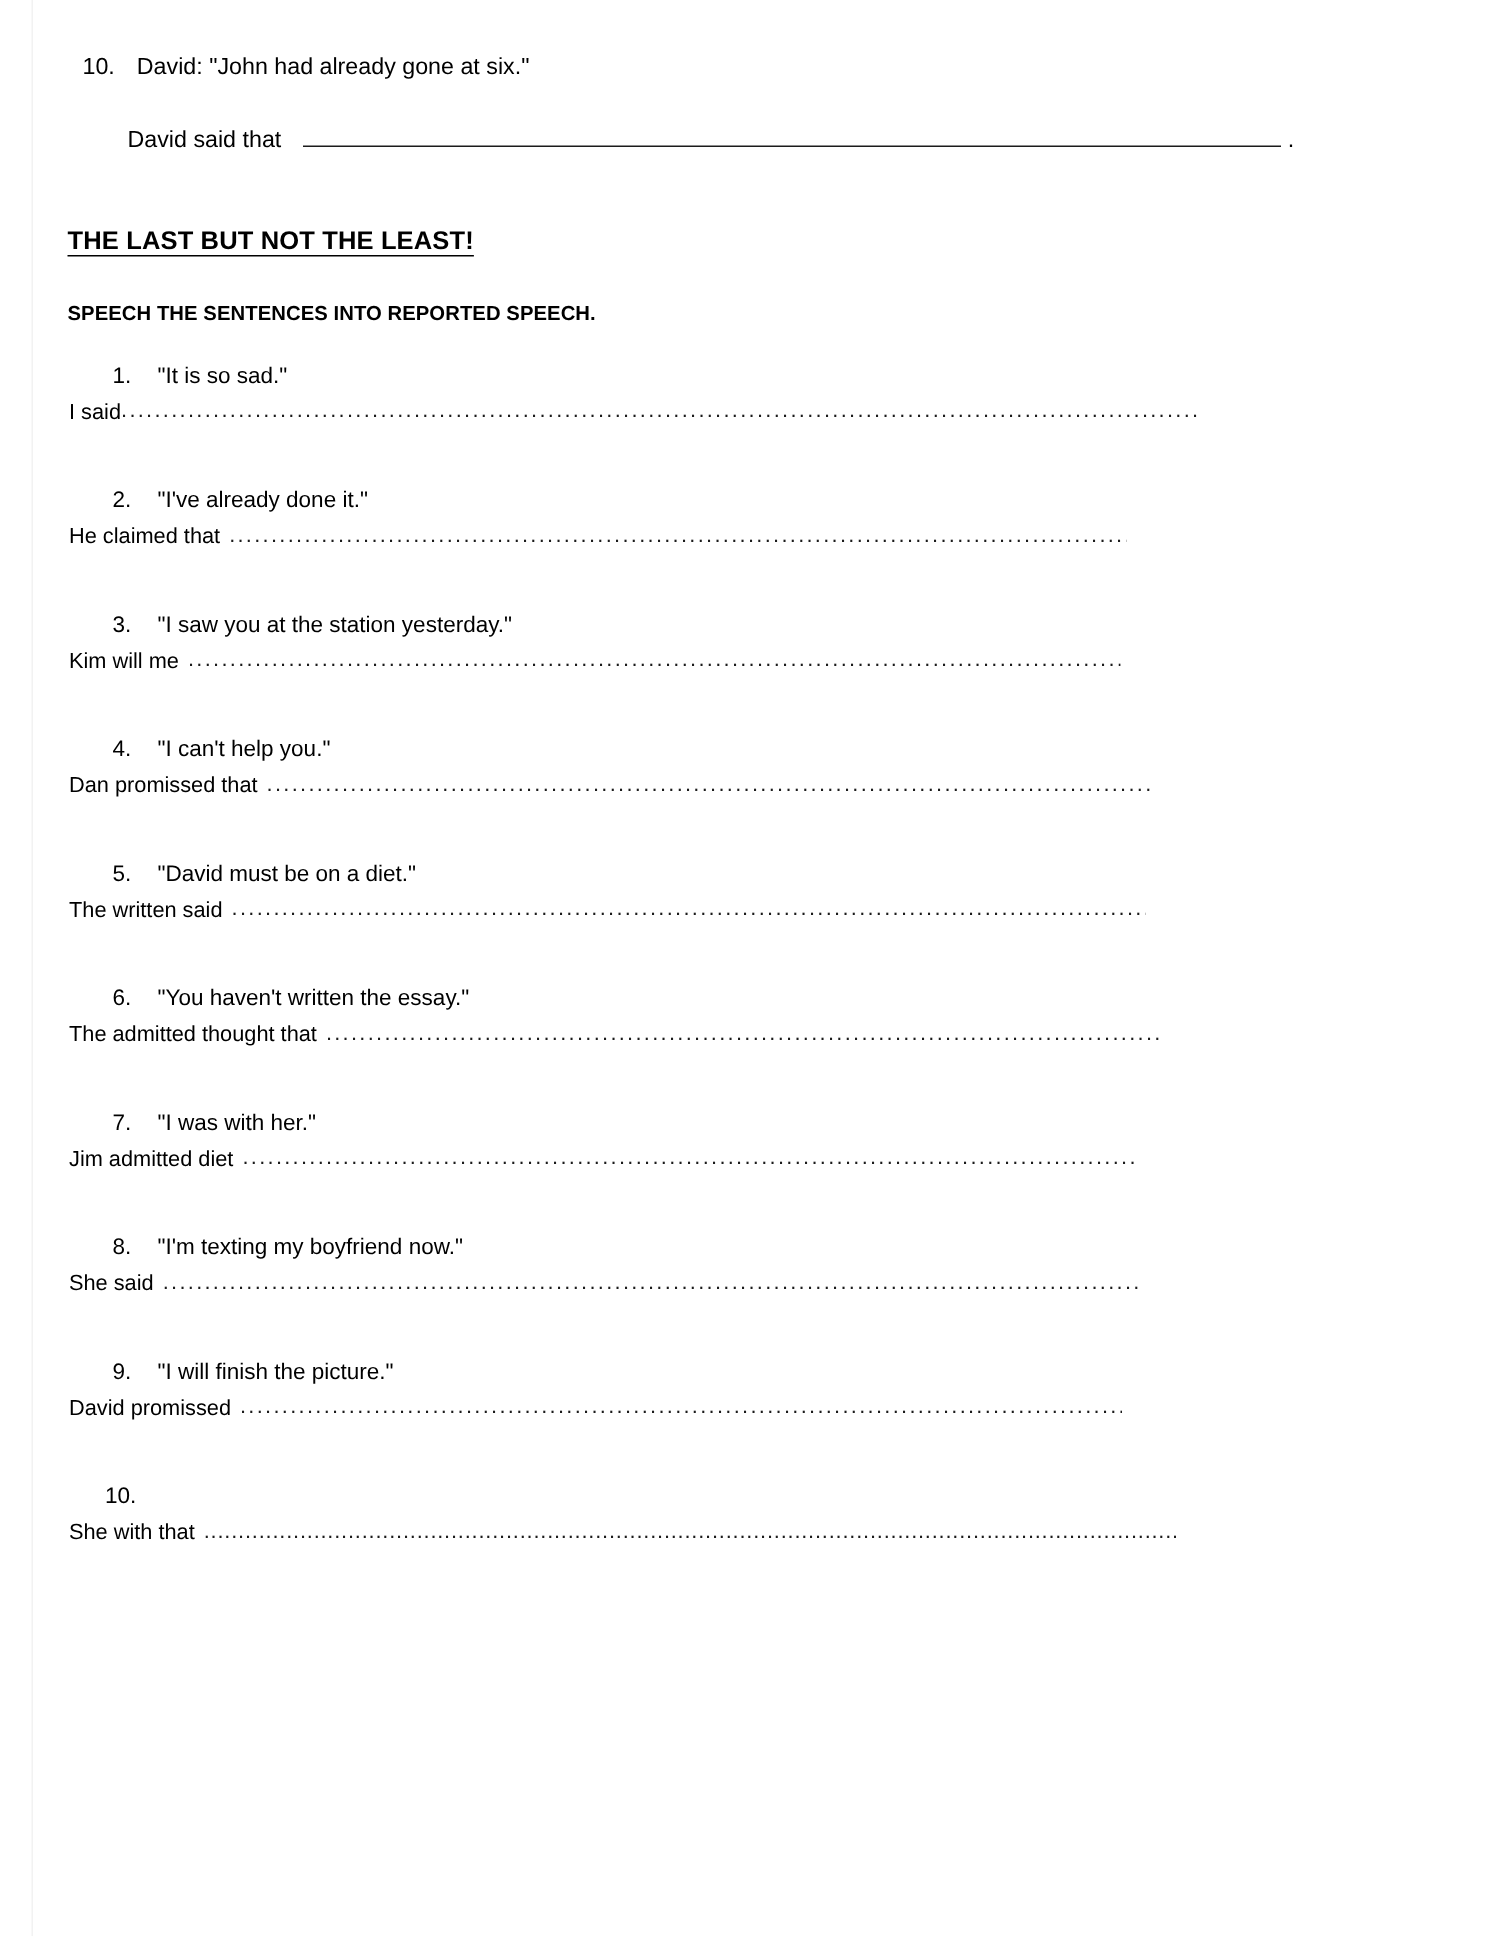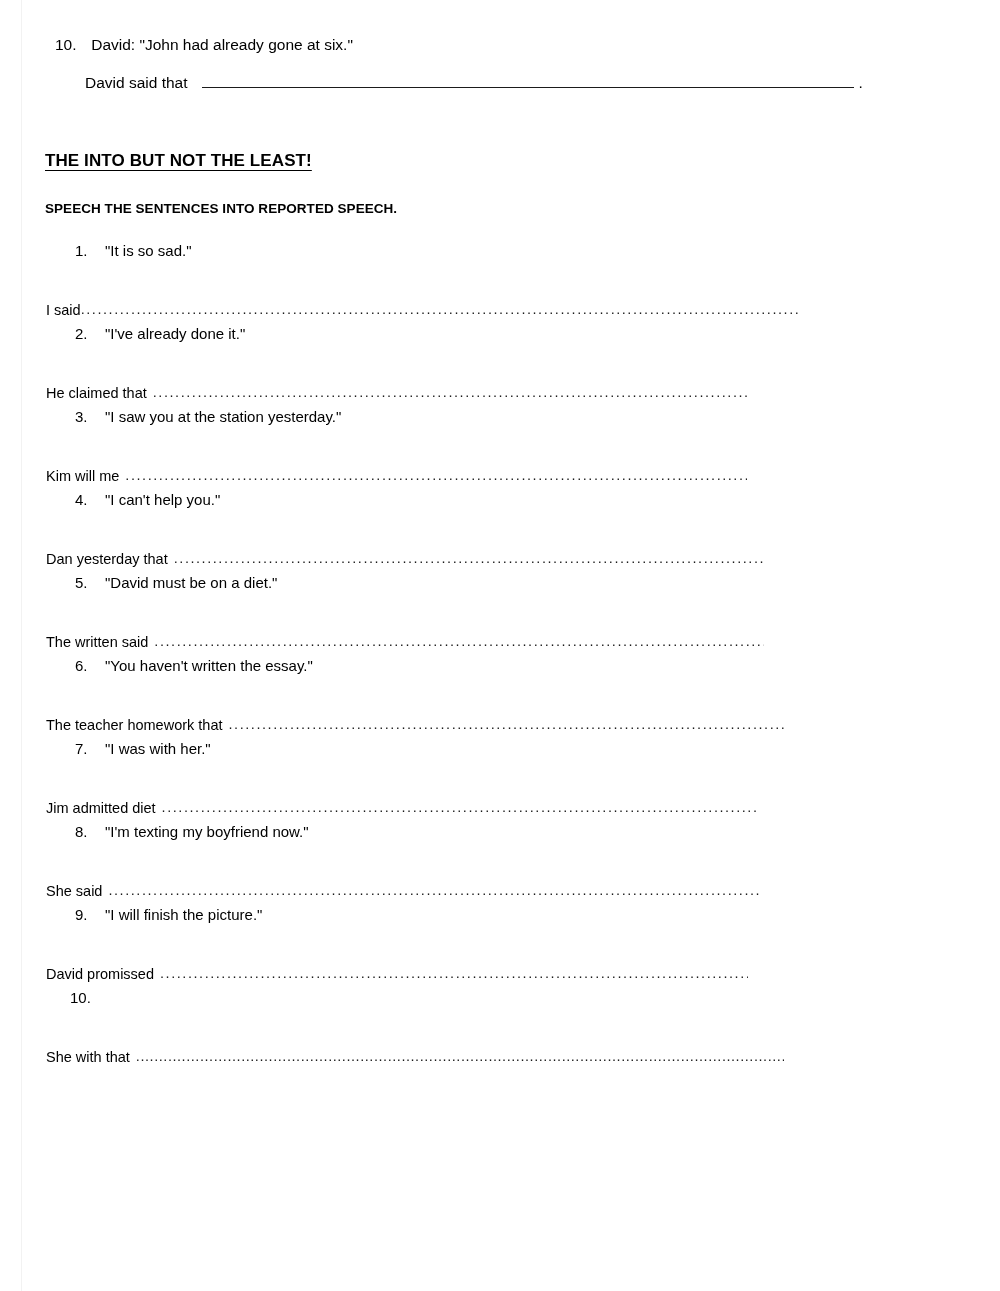--- a/index.html
+++ b/index.html
@@ -47,21 +47,21 @@
   .carry-line {
     font-size: 15.5px;
     line-height: 22px;
     white-space: nowrap;
   }
   .carry-q {
     display: block;
   }
   .carry-a {
     display: block;
-    margin-top: 16px;
+    margin-top: 27px;
     margin-left: 30px;
   }
   .rule-fill {
     display: inline-block;
     border-bottom: 1.4px solid #1b1b1b;
     height: 13px;
     vertical-align: baseline;
   }
 
   
@@ -113,21 +113,21 @@
   .q-num.wide {
     left: 70px;
   }
   .q-text {
     position: absolute;
     left: 105px;
   }
   .a-row {
     position: absolute;
     left: 46px;
-    top: 59px;
+    top: 24px;
     font-size: 14.5px;
     line-height: 24px;
     white-space: nowrap;
     display: flex;
     align-items: baseline;
   }
   .a-lead {
     flex: 0 0 auto;
   }
   .dots {
@@ -163,21 +163,21 @@
         <span>David: "John had already gone at six."</span>
       </div>
       <div class="carry-line carry-a">
         <span>David said that</span>
         <span class="gap"></span>
         <span class="rule-fill" style="width:652px"></span>
         <span>.</span>
       </div>
     </div>
 
-    <div class="title">THE INTO BUT NOT THE LEAST!</div>
+    <div class="title">THE LAST BUT NOT THE LEAST!</div>
 
     <div class="subtitle">SPEECH THE SENTENCES INTO REPORTED SPEECH.</div>
 
     <div class="exercise" id="exercise-list">
         <div class="qa">
           <div class="q-row">
             <span class="q-num">1.</span>
             <span class="q-text">"It is so sad."</span>
           </div>
           <div class="a-row">
@@ -206,21 +206,21 @@
             <span class="gap"></span>
             <span class="dots" style="width: 622px;">................................................................................................................................</span>
           </div>
         </div>
         <div class="qa">
           <div class="q-row">
             <span class="q-num">4.</span>
             <span class="q-text">"I can't help you."</span>
           </div>
           <div class="a-row">
-            <span class="a-lead">Dan yesterday that</span>
+            <span class="a-lead">Dan promissed that</span>
             <span class="gap"></span>
             <span class="dots" style="width: 592px;">..........................................................................................................................</span>
           </div>
         </div>
         <div class="qa">
           <div class="q-row">
             <span class="q-num">5.</span>
             <span class="q-text">"David must be on a diet."</span>
           </div>
           <div class="a-row">
@@ -228,21 +228,21 @@
             <span class="gap"></span>
             <span class="dots" style="width: 610px;">..............................................................................................................................</span>
           </div>
         </div>
         <div class="qa">
           <div class="q-row">
             <span class="q-num">6.</span>
             <span class="q-text">"You haven't written the essay."</span>
           </div>
           <div class="a-row">
-            <span class="a-lead">The teacher homework that</span>
+            <span class="a-lead">The admitted thought that</span>
             <span class="gap"></span>
             <span class="dots" style="width: 558px;">....................................................................................................................</span>
           </div>
         </div>
         <div class="qa">
           <div class="q-row">
             <span class="q-num">7.</span>
             <span class="q-text">"I was with her."</span>
           </div>
           <div class="a-row">

